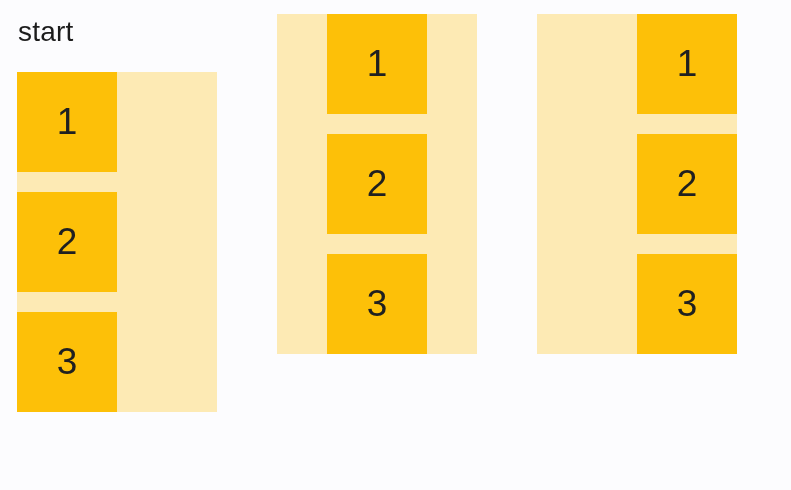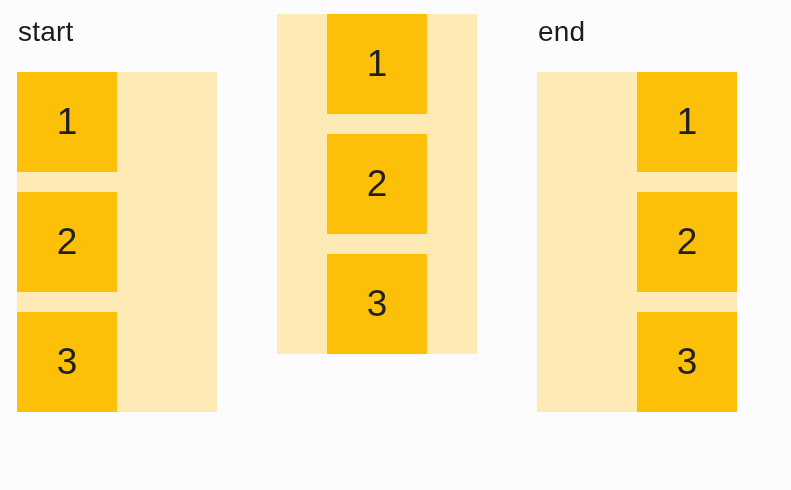--- a/index.html
+++ b/index.html
@@ -71,21 +71,20 @@
 
   <section class="column">
     <div class="track" data-align="center">
       <div class="box">1</div>
       <div class="box">2</div>
       <div class="box">3</div>
     </div>
   </section>
 
   <section class="column">
-    <h2 class="label">end</h2>
     <div class="track" data-align="end">
       <div class="box">1</div>
       <div class="box">2</div>
       <div class="box">3</div>
     </div>
   </section>
 
 </main>
 
 </body></html>

